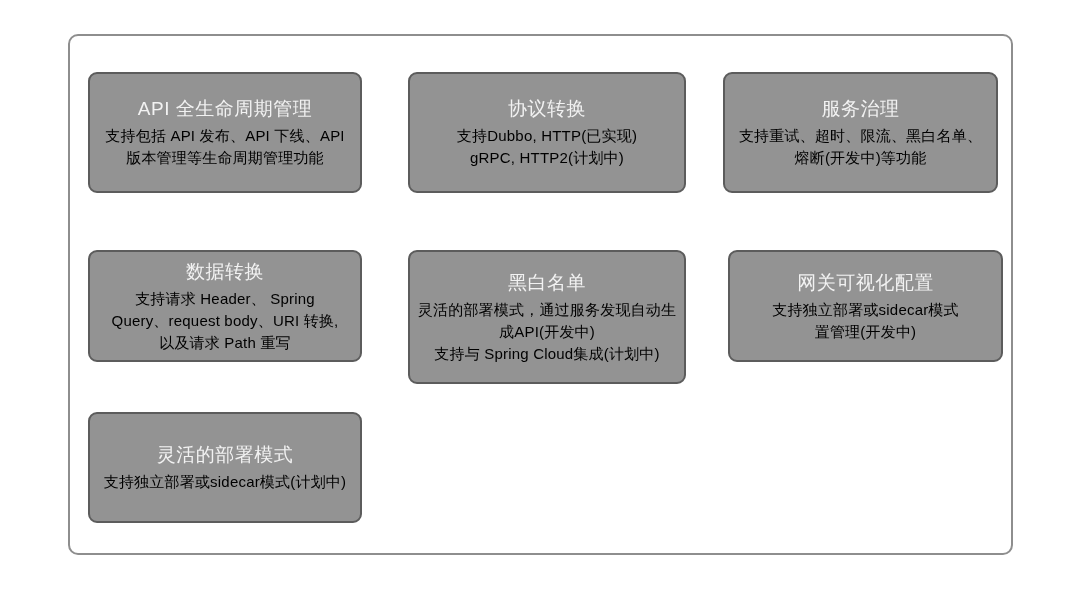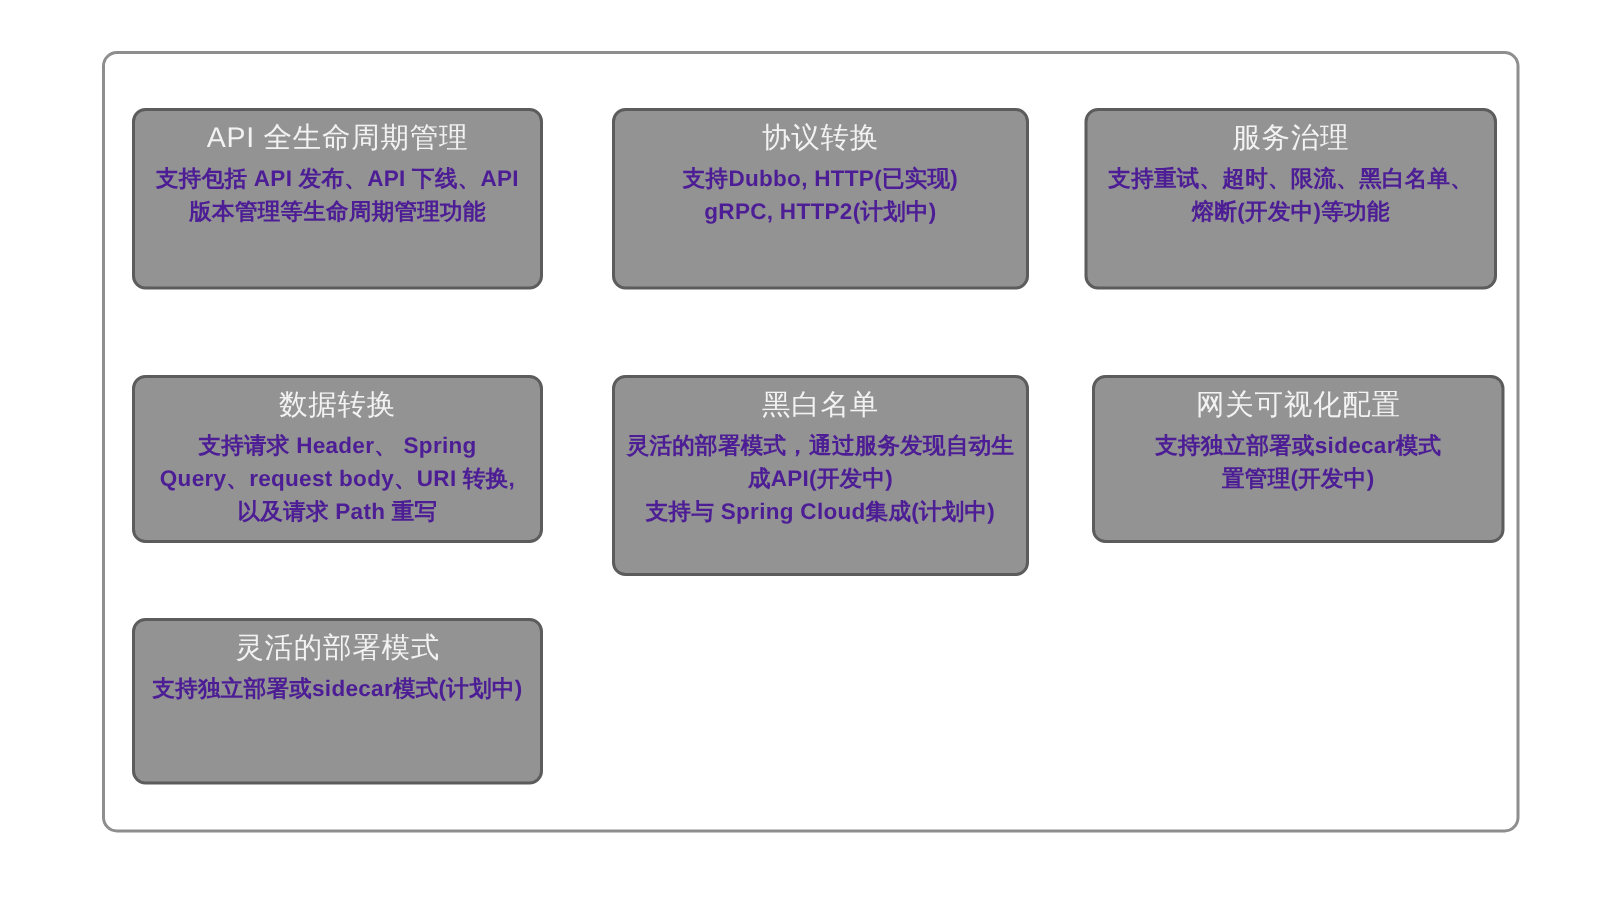--- a/index.html
+++ b/index.html
@@ -45,40 +45,41 @@
 
   .card {
     position: absolute;
     box-sizing: border-box;
     background: #939393;
     border: 2px solid #5c5c5c;
     border-radius: 9px;
     display: flex;
     flex-direction: column;
     align-items: center;
+    justify-content: center;
     padding: 6px 8px;
     text-align: center;
     color: #ffffff;
   }
 
   .card-title {
     font-size: 19px;
     line-height: 26px;
     font-weight: 400;
     color: #f2f2f2;
     letter-spacing: 0.5px;
     margin-bottom: 3px;
     white-space: nowrap;
   }
 
   .card-body {
     font-size: 15px;
     line-height: 22px;
-    font-weight: 700;
-    color: #4c1d95;
+    font-weight: 400;
+    color: #000000;
     letter-spacing: 0.2px;
   }
 
   .card-body .line {
     display: block;
     white-space: nowrap;
   }
 
   
   .card-api-lifecycle   { left: 18px;  top: 36px;  width: 274px; height: 121px; }

